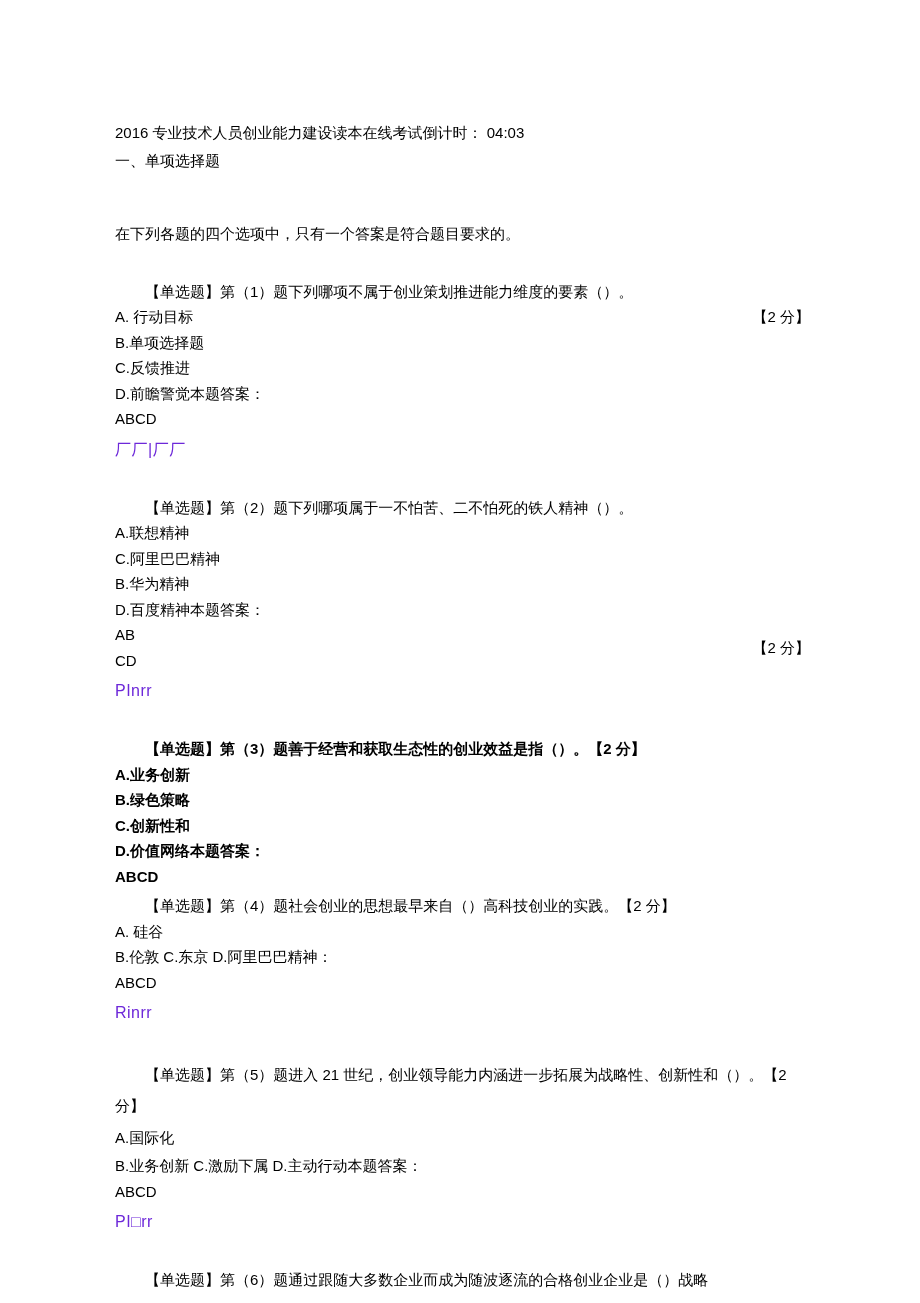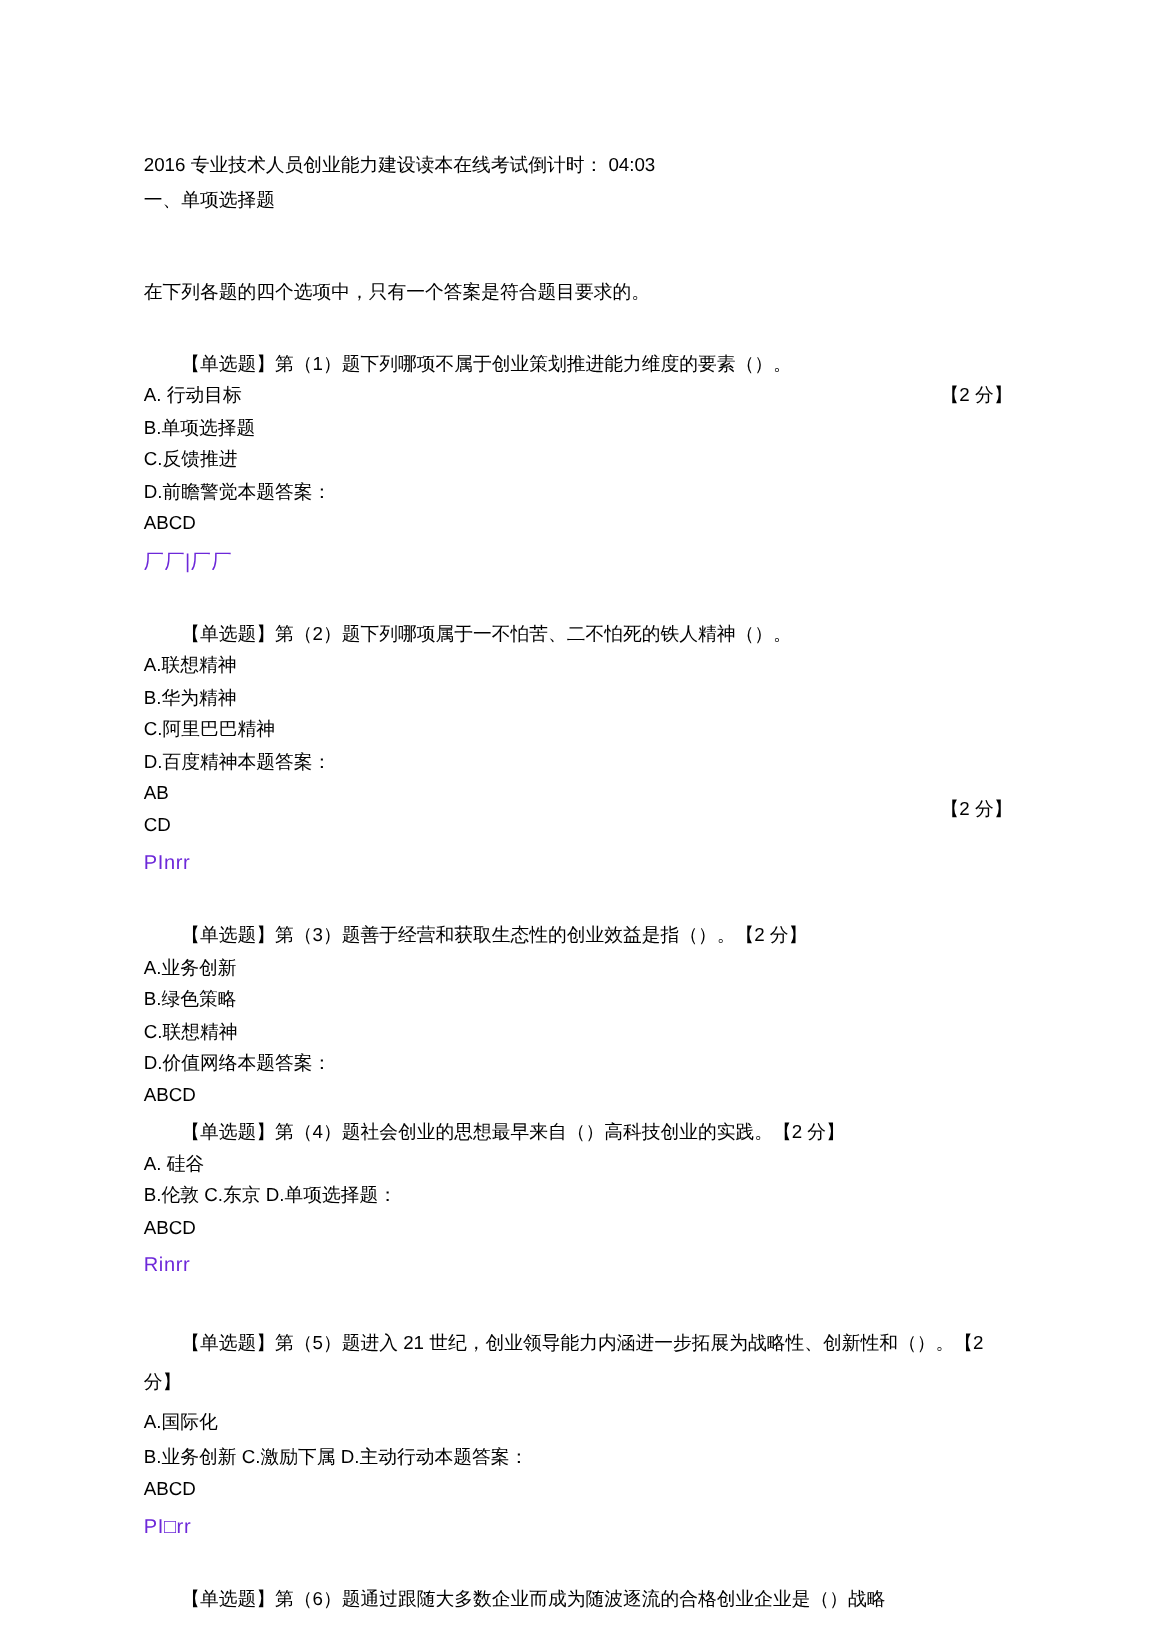--- a/index.html
+++ b/index.html
@@ -42,44 +42,44 @@
   <p class="option-line">B.单项选择题</p>
   <p class="option-line">C.反馈推进</p>
   <p class="option-line">D.前瞻警觉本题答案：</p>
   <p class="answer-options">ABCD</p>
   <p class="placeholder-text">厂厂|厂厂</p>
 </div>
 
 <div class="question-block">
   <p class="question-stem">【单选题】第（2）题下列哪项属于一不怕苦、二不怕死的铁人精神（）。</p>
   <p class="option-line">A.联想精神</p>
+  <p class="option-line">C.阿里巴巴精神</p>
   <p class="option-line">B.华为精神</p>
-  <p class="option-line">C.阿里巴巴精神</p>
   <p class="option-line">D.百度精神本题答案：</p>
   <div class="row-with-badge">
     <span class="score-badge" style="line-height:3.4;">【2 分】</span>
     <span class="two-line-ans">AB</span>
     <span class="two-line-ans">CD</span>
   </div>
   <p class="placeholder-text">PInrr</p>
 </div>
 
-<div class="question-block" style="margin-bottom:2px;">
+<div class="question-block" style="margin-bottom:2px;font-weight:bold;">
   <p class="question-stem">【单选题】第（3）题善于经营和获取生态性的创业效益是指（）。【2 分】</p>
   <p class="option-line">A.业务创新</p>
   <p class="option-line">B.绿色策略</p>
-  <p class="option-line">C.联想精神</p>
+  <p class="option-line">C.创新性和</p>
   <p class="option-line">D.价值网络本题答案：</p>
   <p class="answer-options">ABCD</p>
 </div>
 
 <div class="question-block">
   <p class="question-stem">【单选题】第（4）题社会创业的思想最早来自（）高科技创业的实践。【2 分】</p>
   <p class="option-line">A. 硅谷</p>
-  <p class="option-line">B.伦敦 C.东京 D.单项选择题：</p>
+  <p class="option-line">B.伦敦 C.东京 D.阿里巴巴精神：</p>
   <p class="answer-options">ABCD</p>
   <p class="placeholder-text">Rinrr</p>
 </div>
 
 <div class="question-block">
   <p class="question-stem" style="line-height:2.1;">【单选题】第（5）题进入 21 世纪，创业领导能力内涵进一步拓展为战略性、创新性和（）。【2 分】</p>
   <p class="option-line" style="line-height:2.1;">A.国际化</p>
   <p class="option-line">B.业务创新 C.激励下属 D.主动行动本题答案：</p>
   <p class="answer-options">ABCD</p>
   <p class="placeholder-text">PI□rr</p>

